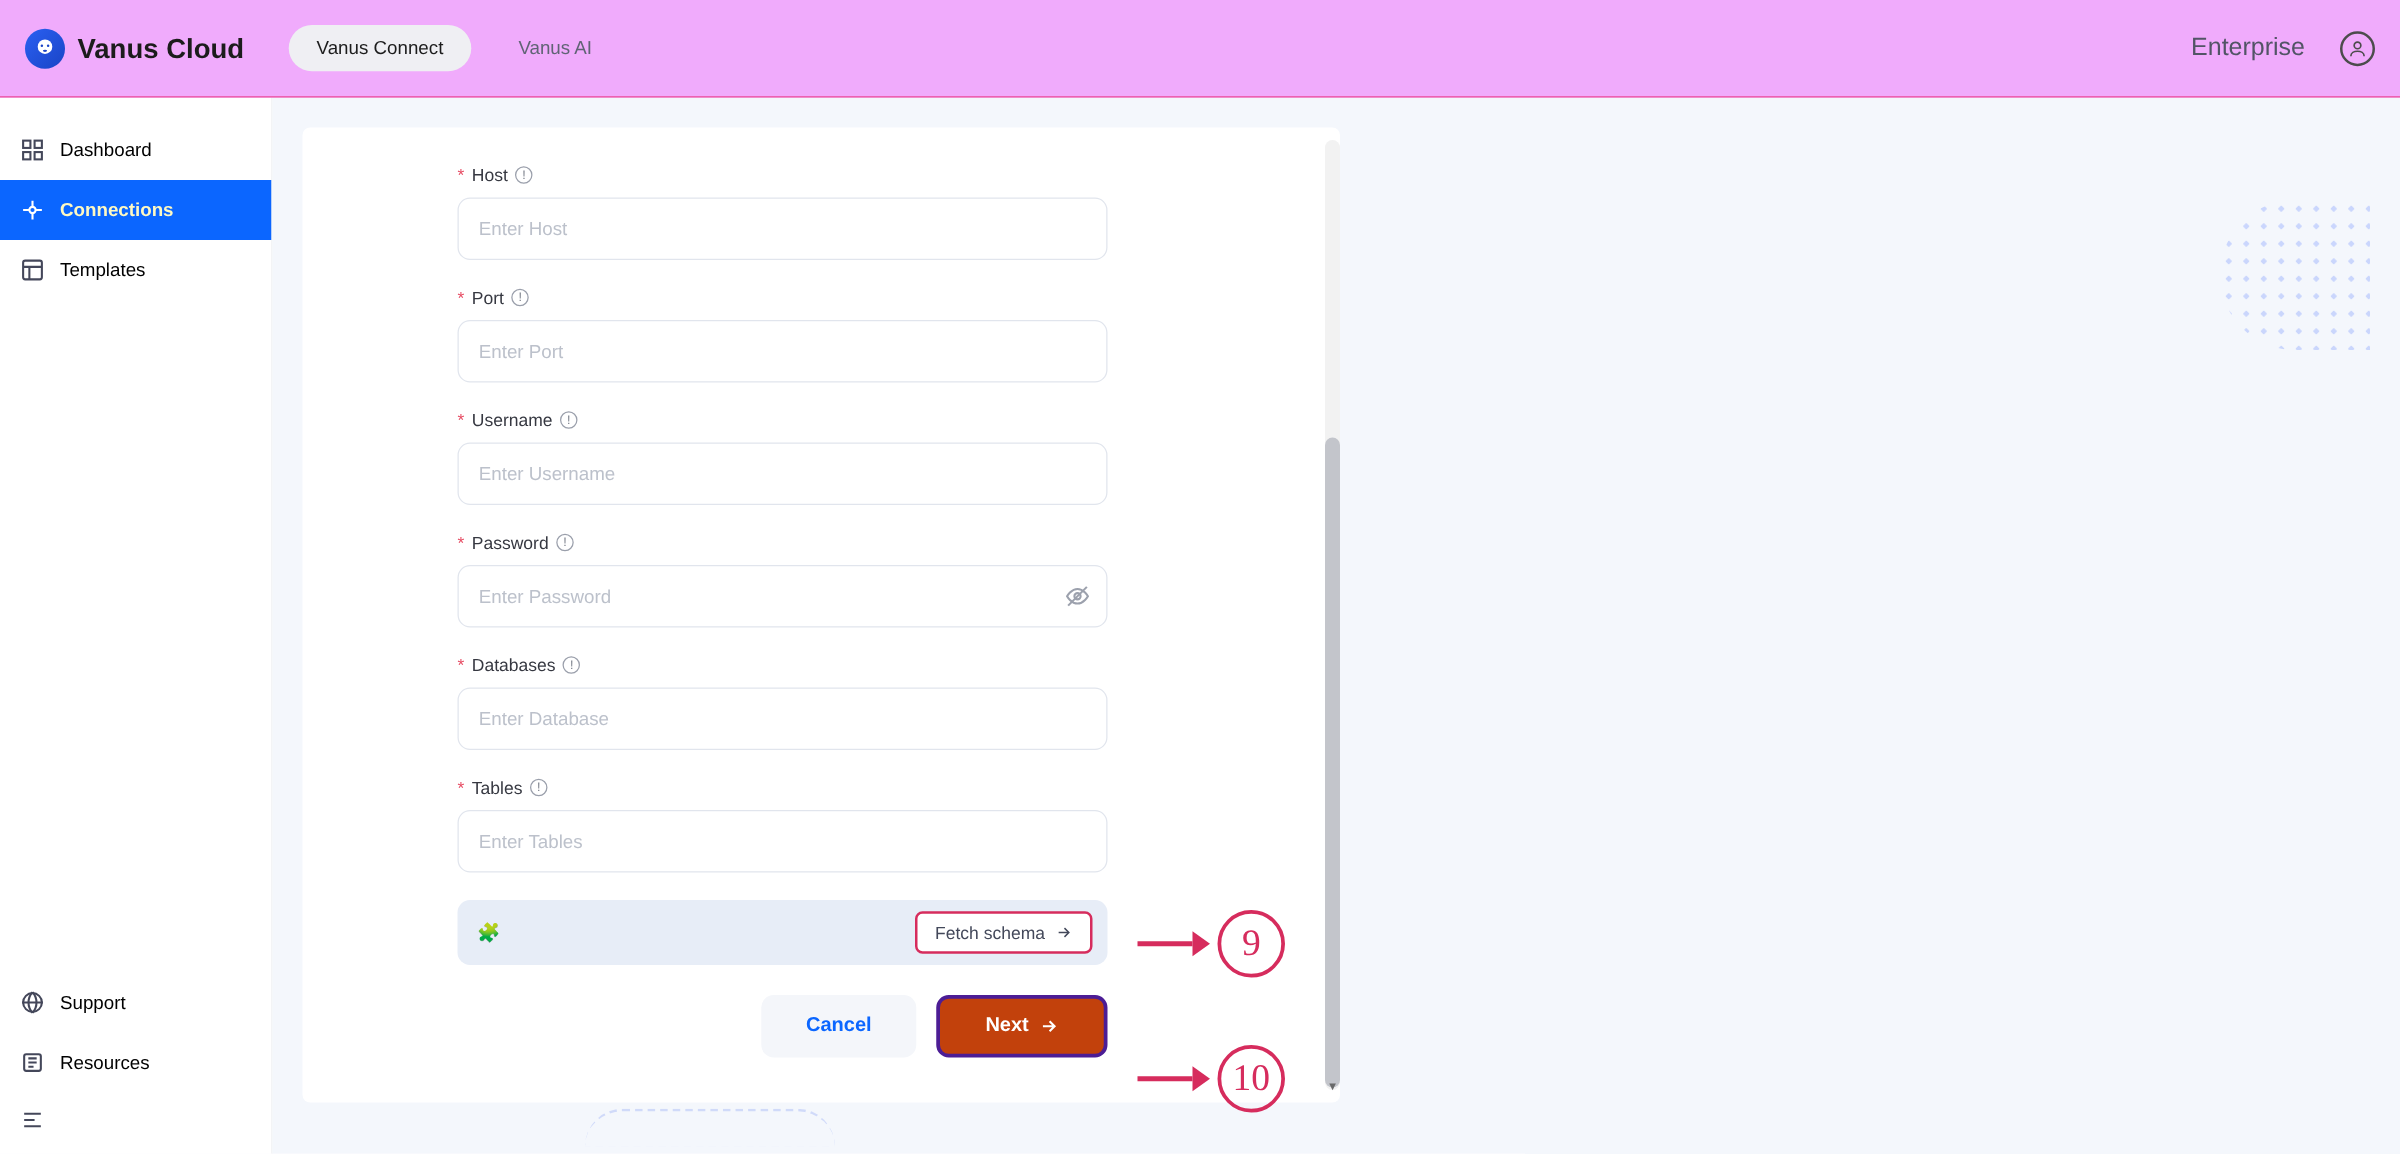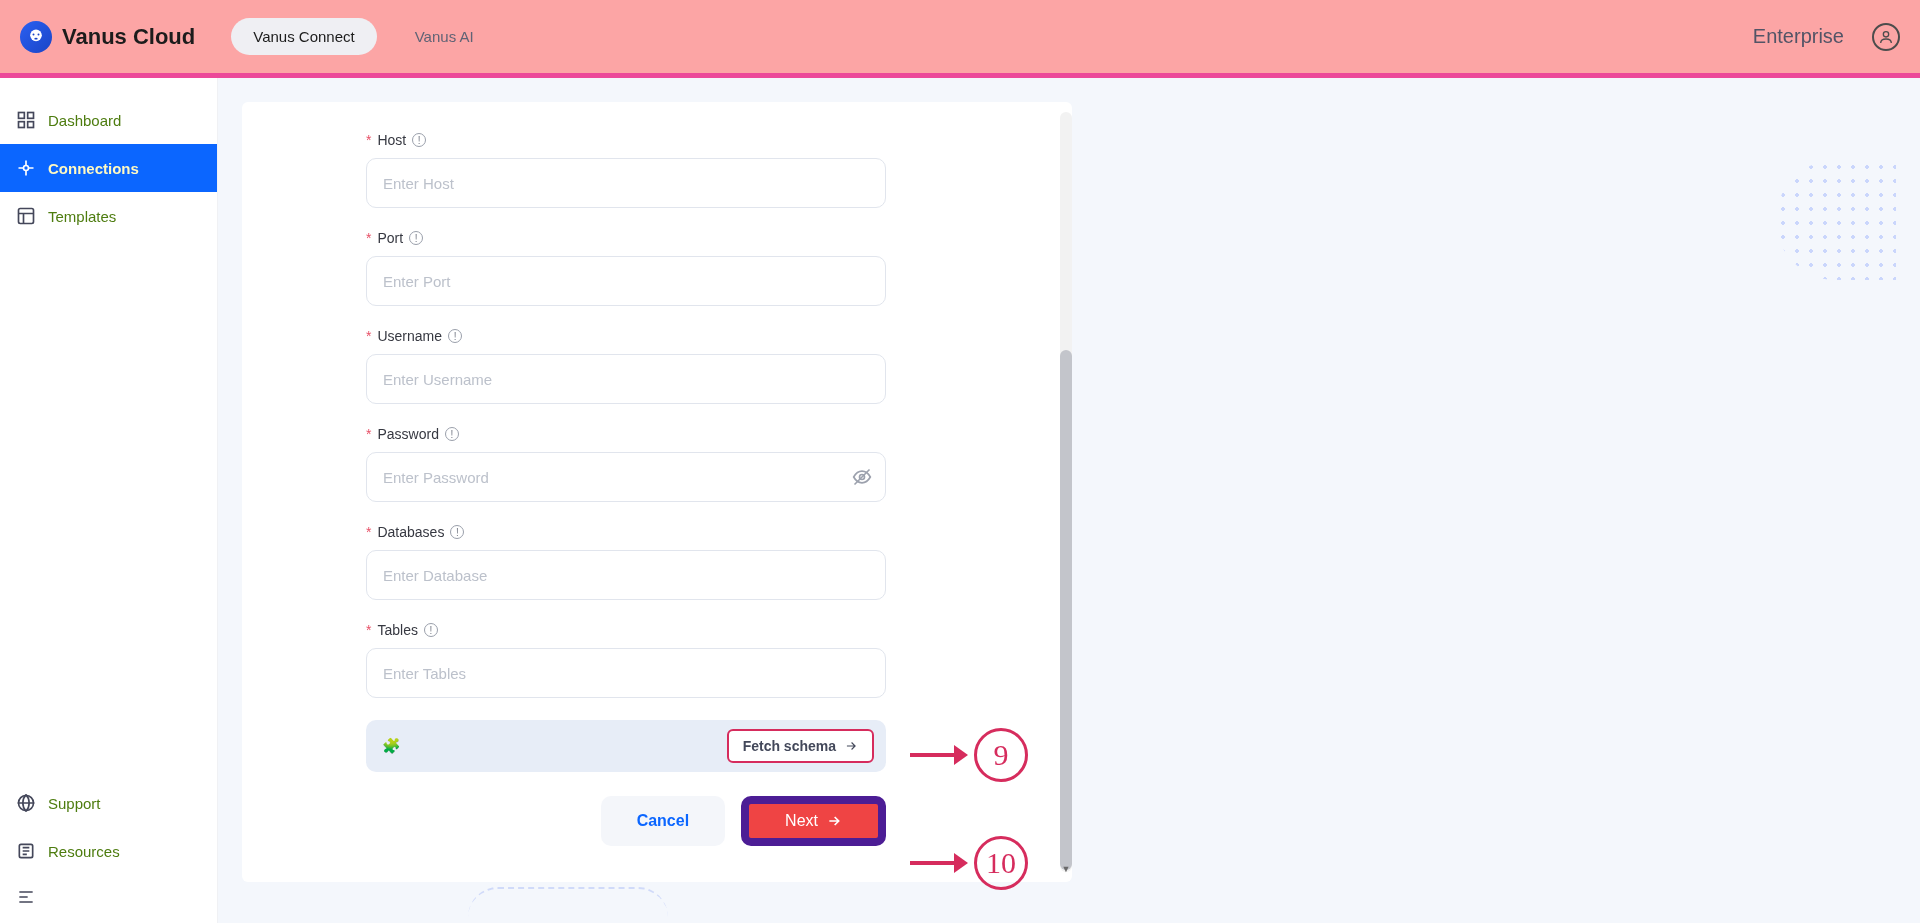--- a/index.html
+++ b/index.html
@@ -1,33 +1,33 @@
 <!DOCTYPE html>
 <html><head>
 <meta charset="utf-8">
 <style>
 * { margin: 0; padding: 0; box-sizing: border-box; }
 body { font-family: -apple-system, BlinkMacSystemFont, "Segoe UI", Arial, sans-serif; background: #fff; color: #333; width: 1920px; height: 923px; overflow: hidden; position: relative; }
 
 
-.header { height: 78px; display: flex; align-items: center; padding: 0 20px; border-bottom: 5px solid #ec4899; background: #fca5a5; position: relative; z-index: 10; }
+.header { height: 78px; display: flex; align-items: center; padding: 0 20px; border-bottom: 1px solid #ec4899; background: #f0abfc; position: relative; z-index: 10; }
 .logo-wrap { display: flex; align-items: center; gap: 10px; margin-right: 36px; }
 .logo-icon { width: 32px; height: 32px; border-radius: 50%; background: linear-gradient(135deg,#2a60f2,#1a44c6); display: flex; align-items: center; justify-content: center; color: #fff; font-size: 18px; }
 .logo-text { font-size: 22px; font-weight: 700; color: #1c1c1c; }
 .nav-tabs { display: flex; gap: 16px; align-items: center; justify-content: center; }
 .nav-tab { padding: 10px 22px; border-radius: 22px; font-size: 15px; color: #606375; cursor: pointer; }
 .nav-tab.active { background: #efeff3; color: #1c1c1c; }
 .header-right { margin-left: auto; display: flex; align-items: center; gap: 28px; }
 .enterprise { font-size: 20px; color: #525466; }
 .avatar-icon { width: 28px; height: 28px; border-radius: 50%; border: 2px solid #4c4c4c; display: flex; align-items: center; justify-content: center; }
 .avatar-icon svg { width: 16px; height: 16px; }
 
 
 .sidebar { position: absolute; top: 78px; left: 0; width: 218px; height: calc(100% - 78px); background: #fff; border-right: 1px solid #f0f1f4; display: flex; flex-direction: column; padding-top: 18px; }
-.side-item { display: flex; align-items: center; gap: 12px; padding: 14px 16px; font-size: 15px; color: #4d7c0f; cursor: pointer; }
+.side-item { display: flex; align-items: center; gap: 12px; padding: 14px 16px; font-size: 15px; color: #000000; cursor: pointer; }
 .side-item.active { background: #0b66ff; color: #fef9c3; font-weight: 600; }
 .side-item .ico { width: 20px; height: 20px; display: flex; align-items: center; justify-content: center; }
 .side-spacer { flex: 1; }
 .collapse-btn { padding: 12px 16px; }
 
 
 .main { position: absolute; top: 78px; left: 218px; right: 0; bottom: 0; background: #f4f7fc; padding: 24px; overflow: hidden; }
 .panel { background: #fff; border-radius: 6px; width: 830px; height: 780px; position: relative; padding: 30px 24px 24px 124px; }
 .scroll-indicator { position: absolute; right: 0; top: 10px; width: 12px; height: 760px; }
 .scroll-track { position: absolute; inset: 0; background: #f2f2f2; border-radius: 6px; }
@@ -41,26 +41,26 @@
 .req { color: #e74f66; }
 .info-ico { width: 14px; height: 14px; border: 1px solid #9a9fab; border-radius: 50%; display: inline-flex; align-items: center; justify-content: center; font-size: 10px; color: #7a7f8a; }
 .input { width: 520px; height: 50px; border: 1px solid #e1e5ed; border-radius: 10px; padding: 0 16px; font-size: 15px; color: #333; outline: none; }
 .input::placeholder { color: #bcc1cb; }
 .input-wrap { position: relative; width: 520px; }
 .eye-btn { position: absolute; right: 14px; top: 50%; transform: translateY(-50%); width: 20px; height: 20px; color: #9ca1ad; cursor: pointer; }
 
 
 .fetch-box { width: 520px; height: 52px; background: #e7edf7; border-radius: 10px; display: flex; align-items: center; padding: 0 12px 0 16px; margin-top: 6px; }
 .fetch-emoji { font-size: 15px; }
-.fetch-btn { margin-left: auto; height: 34px; padding: 0 14px; background: #fff; border: 2px solid #d62c5d; border-radius: 6px; display: flex; align-items: center; gap: 8px; font-size: 14px; color: #43485a; cursor: pointer; font-weight: bold; }
+.fetch-btn { margin-left: auto; height: 34px; padding: 0 14px; background: #fff; border: 2px solid #d62c5d; border-radius: 6px; display: flex; align-items: center; gap: 8px; font-size: 14px; color: #43485a; cursor: pointer; }
 
 
 .footer-btns { display: flex; gap: 16px; margin-top: 24px; width: 520px; justify-content: flex-end; }
 .cancel-btn { height: 50px; padding: 0 36px; background: #f4f6fa; border: none; border-radius: 10px; color: #0b66ff; font-size: 16px; font-weight: 600; cursor: pointer; }
-.next-btn { height: 50px; padding: 0 36px; background: #ef4444; border: 8px solid #4c1d95; border-radius: 10px; color: #fff; font-size: 16px; font-weight: 400; display: flex; align-items: center; gap: 8px; cursor: pointer; }
+.next-btn { height: 50px; padding: 0 36px; background: #c2410c; border: 3px solid #4c1d95; border-radius: 10px; color: #fff; font-size: 16px; font-weight: 700; display: flex; align-items: center; gap: 8px; cursor: pointer; }
 
 
 .anno { position: absolute; display: flex; align-items: center; pointer-events: none; }
 .anno-arrow { width: 58px; height: 12px; position: relative; }
 .anno-arrow::before { content: ""; position: absolute; left: 0; top: 4px; width: 44px; height: 4px; background: #d62c5d; }
 .anno-arrow::after { content: ""; position: absolute; right: 0; top: -4px; border-left: 14px solid #d62c5d; border-top: 10px solid transparent; border-bottom: 10px solid transparent; }
 .anno-circle { width: 54px; height: 54px; border: 3px solid #d62c5d; border-radius: 50%; display: flex; align-items: center; justify-content: center; font-family: Georgia, serif; font-size: 30px; color: #d62c5d; margin-left: 6px; }
 
 
 .deco { position: absolute; pointer-events: none; }

